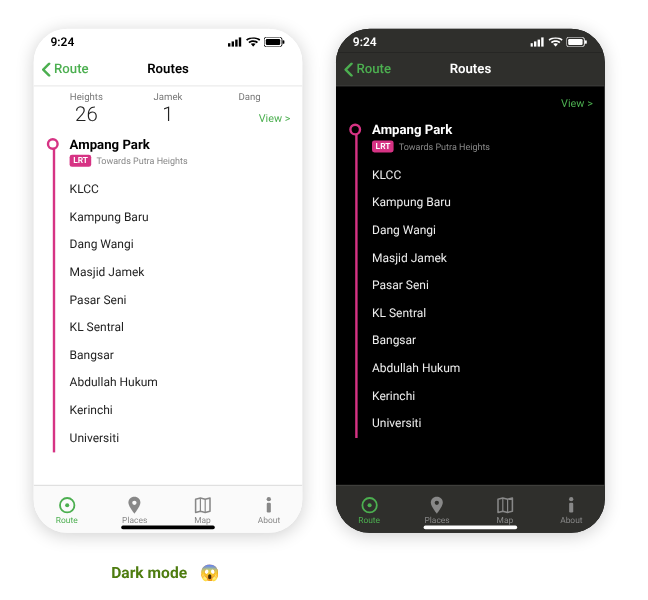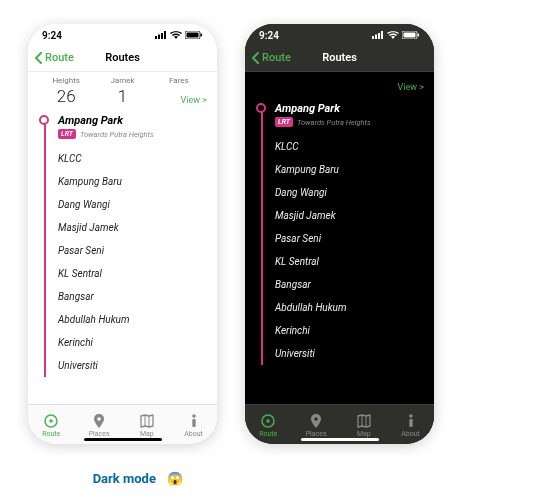--- a/index.html
+++ b/index.html
@@ -5,21 +5,21 @@
   * { box-sizing: border-box; margin: 0; padding: 0; }
   body {
     font-family: -apple-system, BlinkMacSystemFont, "Segoe UI", Roboto, Helvetica, Arial, sans-serif;
     background: #fff;
     width: 540px;
     height: 500px;
     position: relative;
   }
   .canvas { display: flex; gap: 28px; padding: 24px 28px 0 28px; }
   .phone {
-    width: 189px;
+    width: 224px;
     height: 420px;
     border-radius: 28px;
     background: #fff;
     box-shadow: 0 2px 14px rgba(0,0,0,0.18);
     overflow: hidden;
     display: flex;
     flex-direction: column;
     position: relative;
     font-size: 10px;
   }
@@ -63,21 +63,21 @@
   .sum-val { font-size: 17px; font-weight: 300; margin-top: 1px; color: #222; }
   .view-link {
     position: absolute; right: 10px; bottom: 3px;
     color: #4caf50; font-size: 9px;
   }
   .phone.dark .view-link { position: static; margin-left: auto; padding: 10px 10px 4px 0; }
   .dark-summary { display: flex; justify-content: flex-end; }
   .route {
     flex: 1; overflow: hidden; padding: 6px 10px 0 10px; position: relative;
   }
-  .route-inner { position: relative; padding-left: 20px; font-style: italic; }
+  .route-inner { position: relative; padding-left: 20px; }
   .line-rail {
     position: absolute; left: 6px; top: 4px; bottom: 0;
     width: 2px; background: #d63384;
   }
   .origin {
     position: relative; margin-bottom: 8px;
   }
   .origin-dot {
     position: absolute; left: -19px; top: 1px;
     width: 10px; height: 10px; border-radius: 50%;
@@ -107,21 +107,21 @@
   .home-ind {
     position: absolute; bottom: 3px; left: 50%; transform: translateX(-50%);
     width: 78px; height: 3.5px; border-radius: 3px; background: #000;
   }
   .phone.dark .home-ind { background: #fff; }
   .captions {
     position: absolute; left: 0; right: 0; bottom: 14px;
     display: flex; padding: 0 28px; gap: 28px;
   }
   .cap { width: 220px; text-align: center; font-size: 13px; font-weight: 700; color: #222; }
-  .cap.dark { color: #0369a1; text-align: center; }
+  .cap.dark { color: #4d7c0f; text-align: center; }
   .cap .emoji { margin-left: 8px; font-weight: 400; }
   svg { display: block; }
 </style>
 </head>
 <body>
 
 <div class="canvas">
 
   <div class="phone">
     <div class="status-bar">
@@ -163,21 +163,21 @@
     <div class="summary">
       <div class="sum-col">
         <div class="sum-label">Heights</div>
         <div class="sum-val">26</div>
       </div>
       <div class="sum-col">
         <div class="sum-label">Jamek</div>
         <div class="sum-val">1</div>
       </div>
       <div class="sum-col">
-        <div class="sum-label">Fares</div>
+        <div class="sum-label">Dang</div>
         <div class="sum-val"></div>
       </div>
       <div class="view-link">View &gt;</div>
     </div>
     <div class="route">
       <div class="route-inner">
         <div class="line-rail"></div>
         <div class="origin">
           <div class="origin-dot"></div>
           <div class="origin-name">Ampang Park</div>

